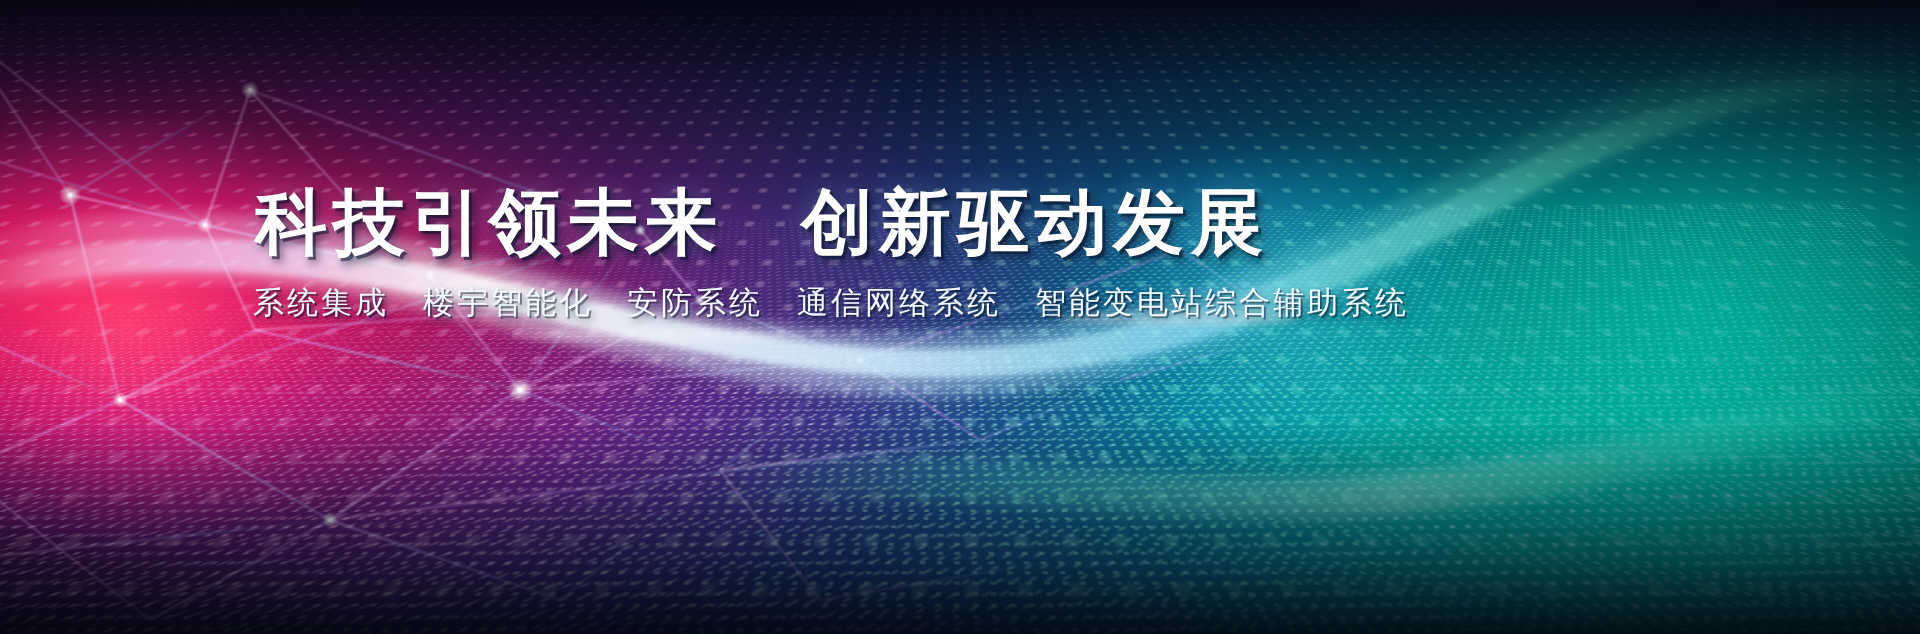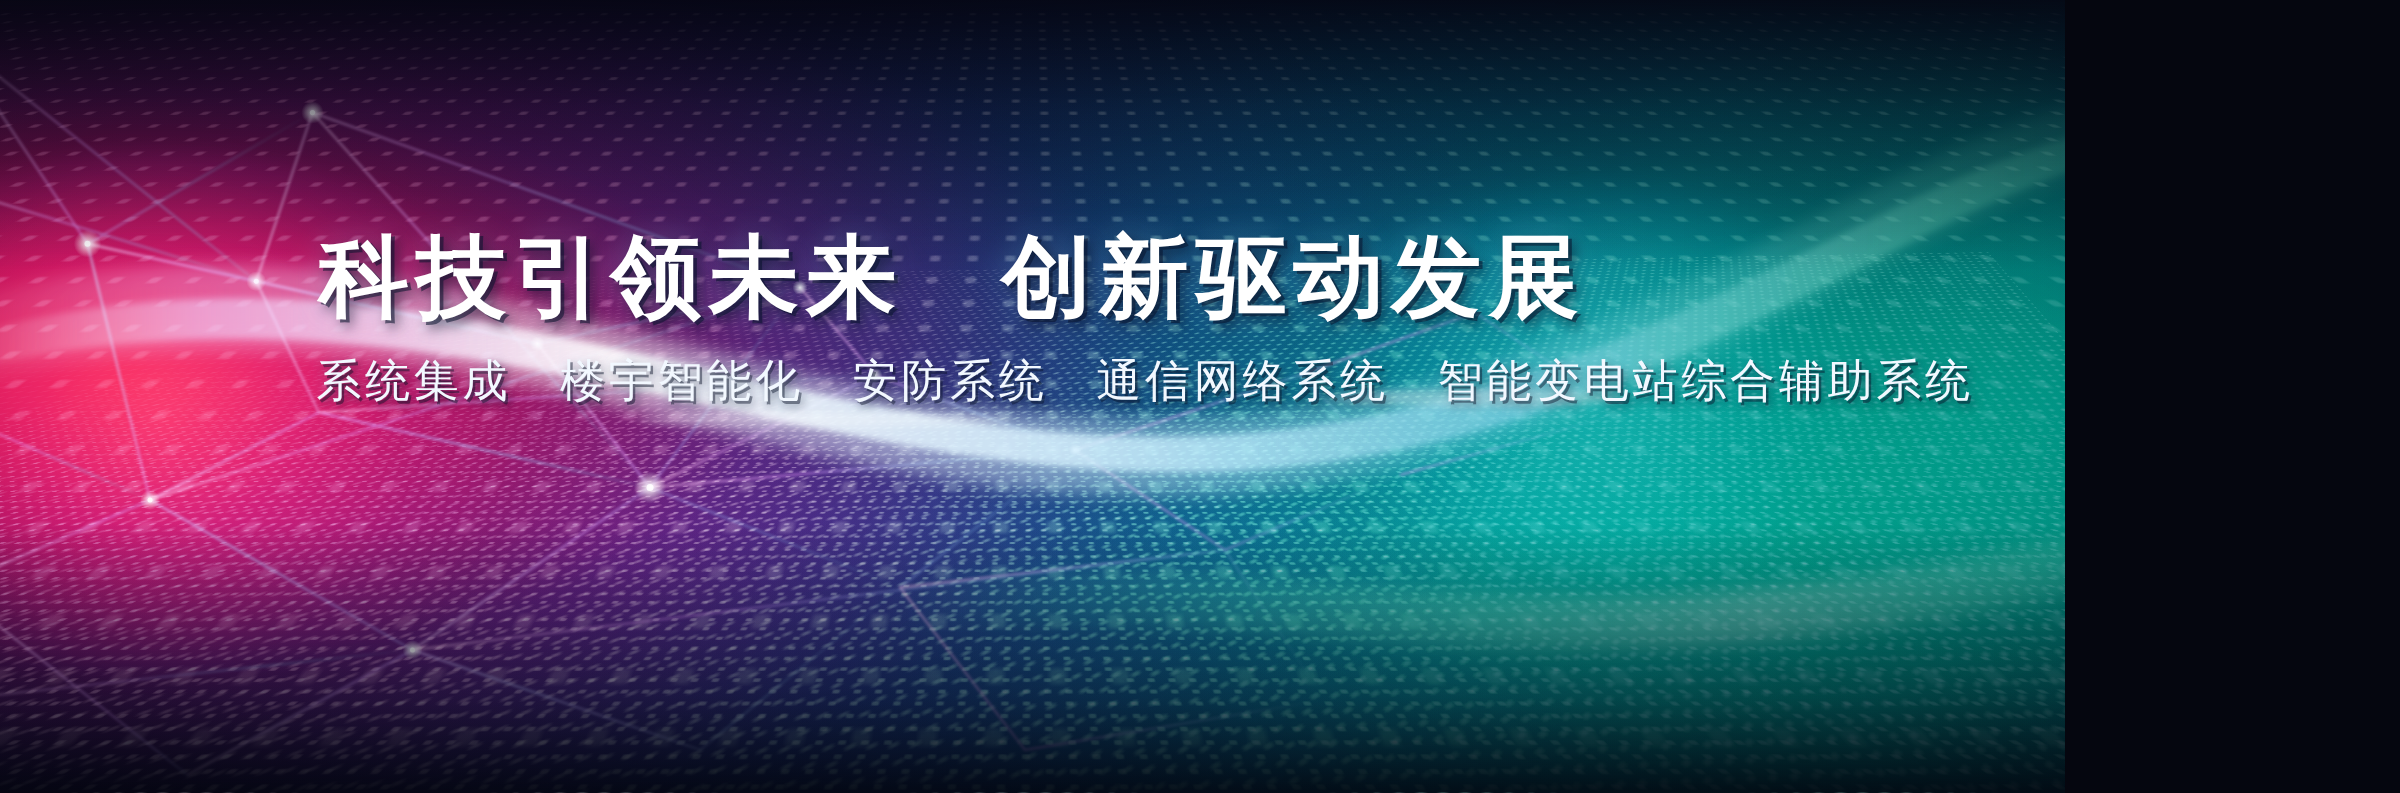--- a/index.html
+++ b/index.html
@@ -1,18 +1,18 @@
 <!DOCTYPE html>
 <html><head>
 <meta charset="utf-8">
 <title>Banner</title>
 <style>
   html,body{margin:0;padding:0;background:#05060f;}
   #banner{
-    position:relative;width:1652px;height:634px;overflow:hidden;
+    position:relative;width:1920px;height:634px;overflow:hidden;
     background:#05060f;
     font-family:"Liberation Sans","DejaVu Sans",sans-serif;
     user-select:none;
   }
   .layer{position:absolute;inset:0;}
   
   #base{
     background:
       radial-gradient(120% 140% at 6% 48%, rgba(255,40,70,0.85) 0%, rgba(232,24,96,0.55) 12%, rgba(150,30,130,0.35) 26%, rgba(40,20,80,0.10) 42%, rgba(0,0,0,0) 58%),
       radial-gradient(90% 120% at 30% 70%, rgba(120,40,190,0.45) 0%, rgba(60,30,140,0.22) 35%, rgba(0,0,0,0) 65%),
@@ -57,21 +57,21 @@
     position:absolute;left:255px;top:186px;
     font-size:72px;font-weight:700;letter-spacing:6px;color:#ffffff;
     white-space:pre;line-height:1;
     text-shadow:
       3px 3px 0 rgba(10,20,45,0.55),
       5px 6px 10px rgba(0,10,30,0.55),
       0 0 26px rgba(150,220,255,0.30);
   }
   #subtitle{
     position:absolute;left:253px;top:287px;
-    font-size:36px;font-weight:400;letter-spacing:3px;color:#f2f8ff;
+    font-size:31px;font-weight:400;letter-spacing:3px;color:#f2f8ff;
     white-space:pre;line-height:1;
     text-shadow:
       2px 2px 0 rgba(8,18,40,0.45),
       3px 4px 8px rgba(0,10,30,0.50),
       0 0 14px rgba(150,220,255,0.22);
   }
   
   #glowRed{position:absolute;left:-180px;top:120px;width:620px;height:420px;border-radius:50%;
     background:radial-gradient(circle, rgba(255,45,75,0.85) 0%, rgba(240,30,110,0.45) 28%, rgba(150,20,140,0.16) 55%, rgba(0,0,0,0) 75%);
     filter:blur(8px);mix-blend-mode:screen;}

